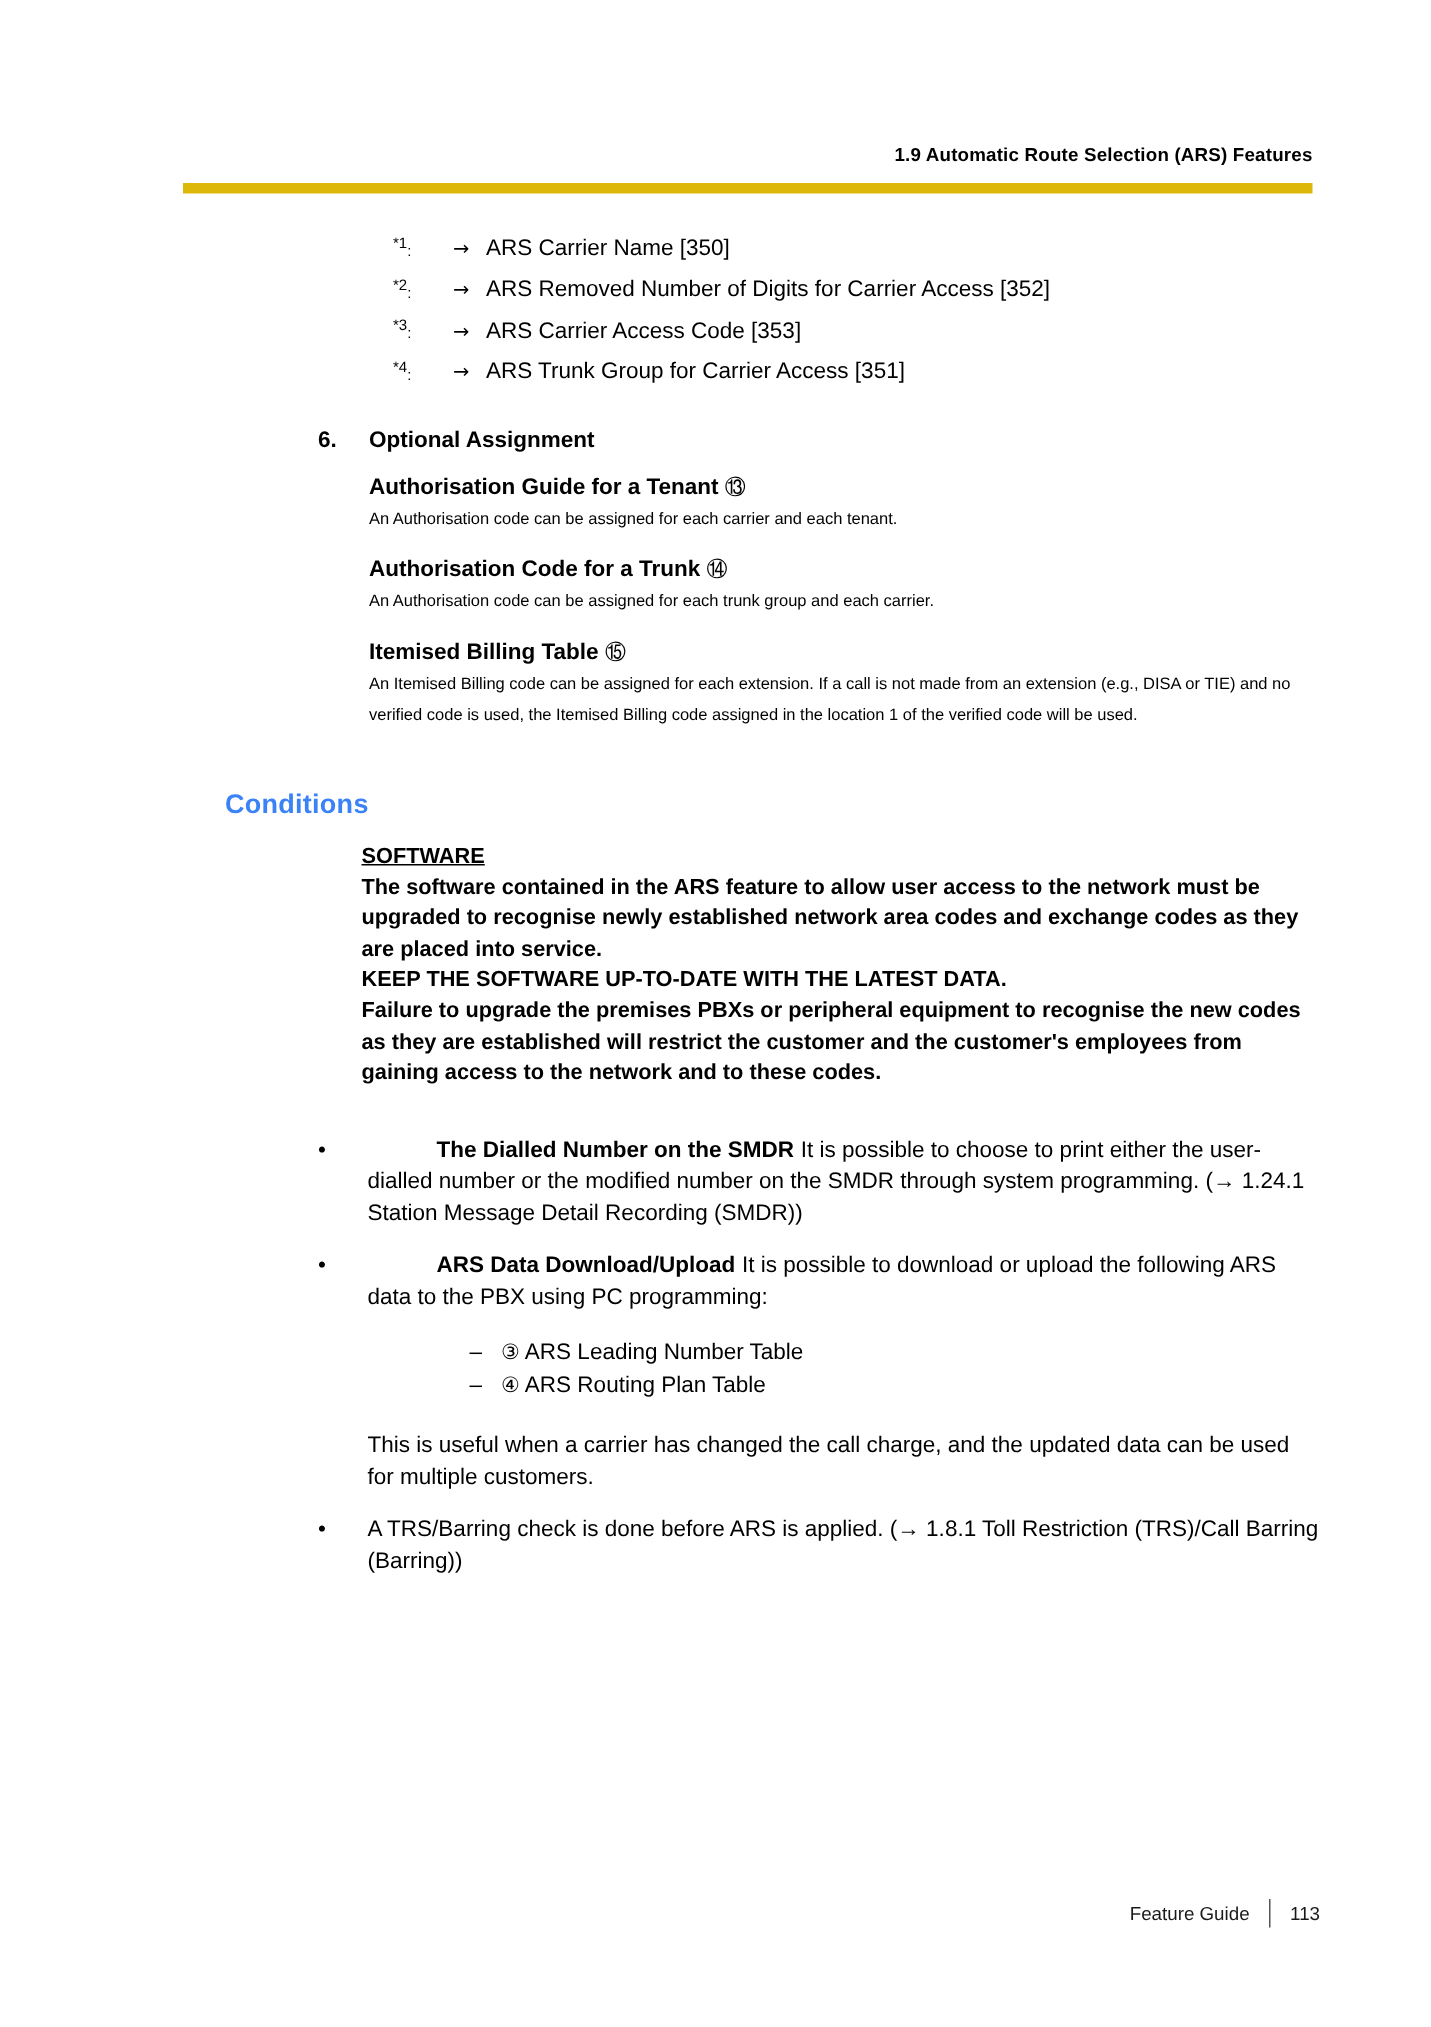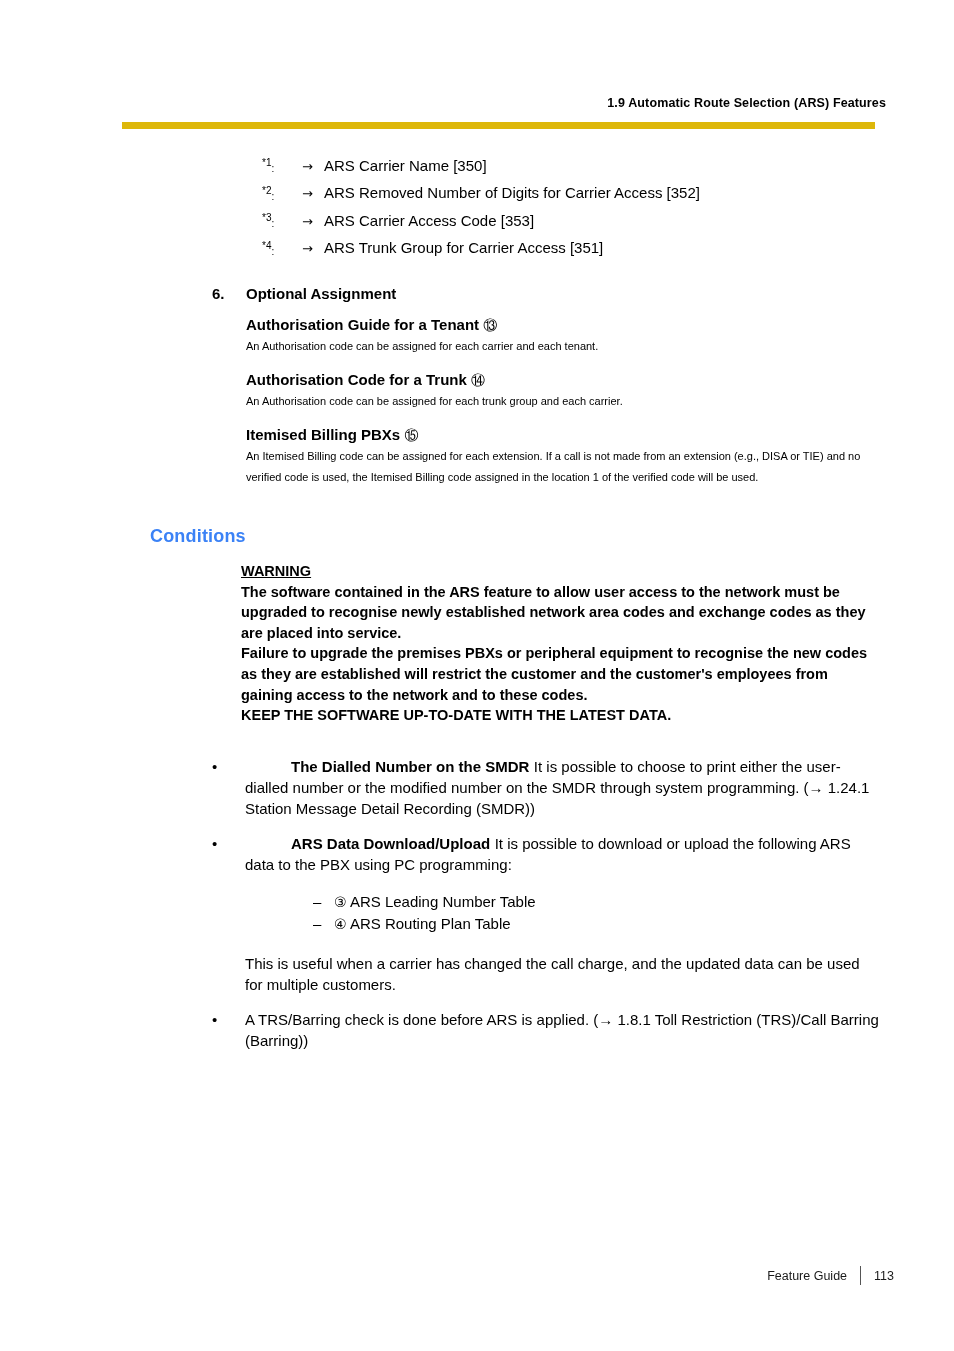--- a/index.html
+++ b/index.html
@@ -25,21 +25,21 @@
 
   
   .header {
     position: absolute;
     left: 0;
     top: 0;
     width: 954px;
   }
   .header-title {
     position: absolute;
-    right: 68px;
+    right: 79px;
     top: 96px;
     font-size: 12.5px;
     font-weight: bold;
     letter-spacing: 0.01em;
     white-space: nowrap;
     text-align: left;
   }
   .header-rule {
     position: absolute;
     left: 122px;
@@ -215,21 +215,21 @@
     margin-top: 14px;
     margin-left: 212px;
     margin-right: 74px;
     display: flex;
     align-items: flex-start;
   }
 
   
   .footer {
     position: absolute;
-    right: 60px;
+    right: 74px;
     bottom: 66px;
     display: flex;
     align-items: center;
     font-size: 12.5px;
   }
   .footer-label {
     color: #1a1a1a;
   }
   .footer-sep {
     width: 1px;
@@ -297,34 +297,34 @@
       </div>
       <div class="sub-body">An Authorisation code can be assigned for each carrier and each tenant.</div>
 
       <div class="sub-head">
         <span>Authorisation Code for a Trunk</span>
         <span class="circled">⑭</span>
       </div>
       <div class="sub-body">An Authorisation code can be assigned for each trunk group and each carrier.</div>
 
       <div class="sub-head">
-        <span>Itemised Billing PBXs</span>
+        <span>Itemised Billing Table</span>
         <span class="circled">⑮</span>
       </div>
       <div class="sub-body">An Itemised Billing code can be assigned for each extension.
 If a call is not made from an extension (e.g., DISA or TIE) and no verified code is used, the Itemised Billing code assigned in the location 1 of the verified code will be used.</div>
     </div>
 
     <div class="conditions-heading">Conditions</div>
 
     <div class="warning-block">
-      <span class="warning-label">WARNING</span>
+      <span class="warning-label">SOFTWARE</span>
       <span class="warning-para">The software contained in the ARS feature to allow user access to the network must be upgraded to recognise newly established network area codes and exchange codes as they are placed into service.</span>
+      <span class="warning-para">KEEP THE SOFTWARE UP-TO-DATE WITH THE LATEST DATA.</span>
       <span class="warning-para">Failure to upgrade the premises PBXs or peripheral equipment to recognise the new codes as they are established will restrict the customer and the customer's employees from gaining access to the network and to these codes.</span>
-      <span class="warning-para">KEEP THE SOFTWARE UP-TO-DATE WITH THE LATEST DATA.</span>
     </div>
 
     <div class="bullet-list">
       <div class="bullet-item">
         <span class="bullet-dot">•</span>
         <span class="bullet-body">
           <span class="bullet-title">The Dialled Number on the SMDR</span>
           <span class="bullet-text">It is possible to choose to print either the user-dialled number or the modified number on the SMDR through system programming. (→ 1.24.1 Station Message Detail Recording (SMDR))</span>
         </span>
       </div>

